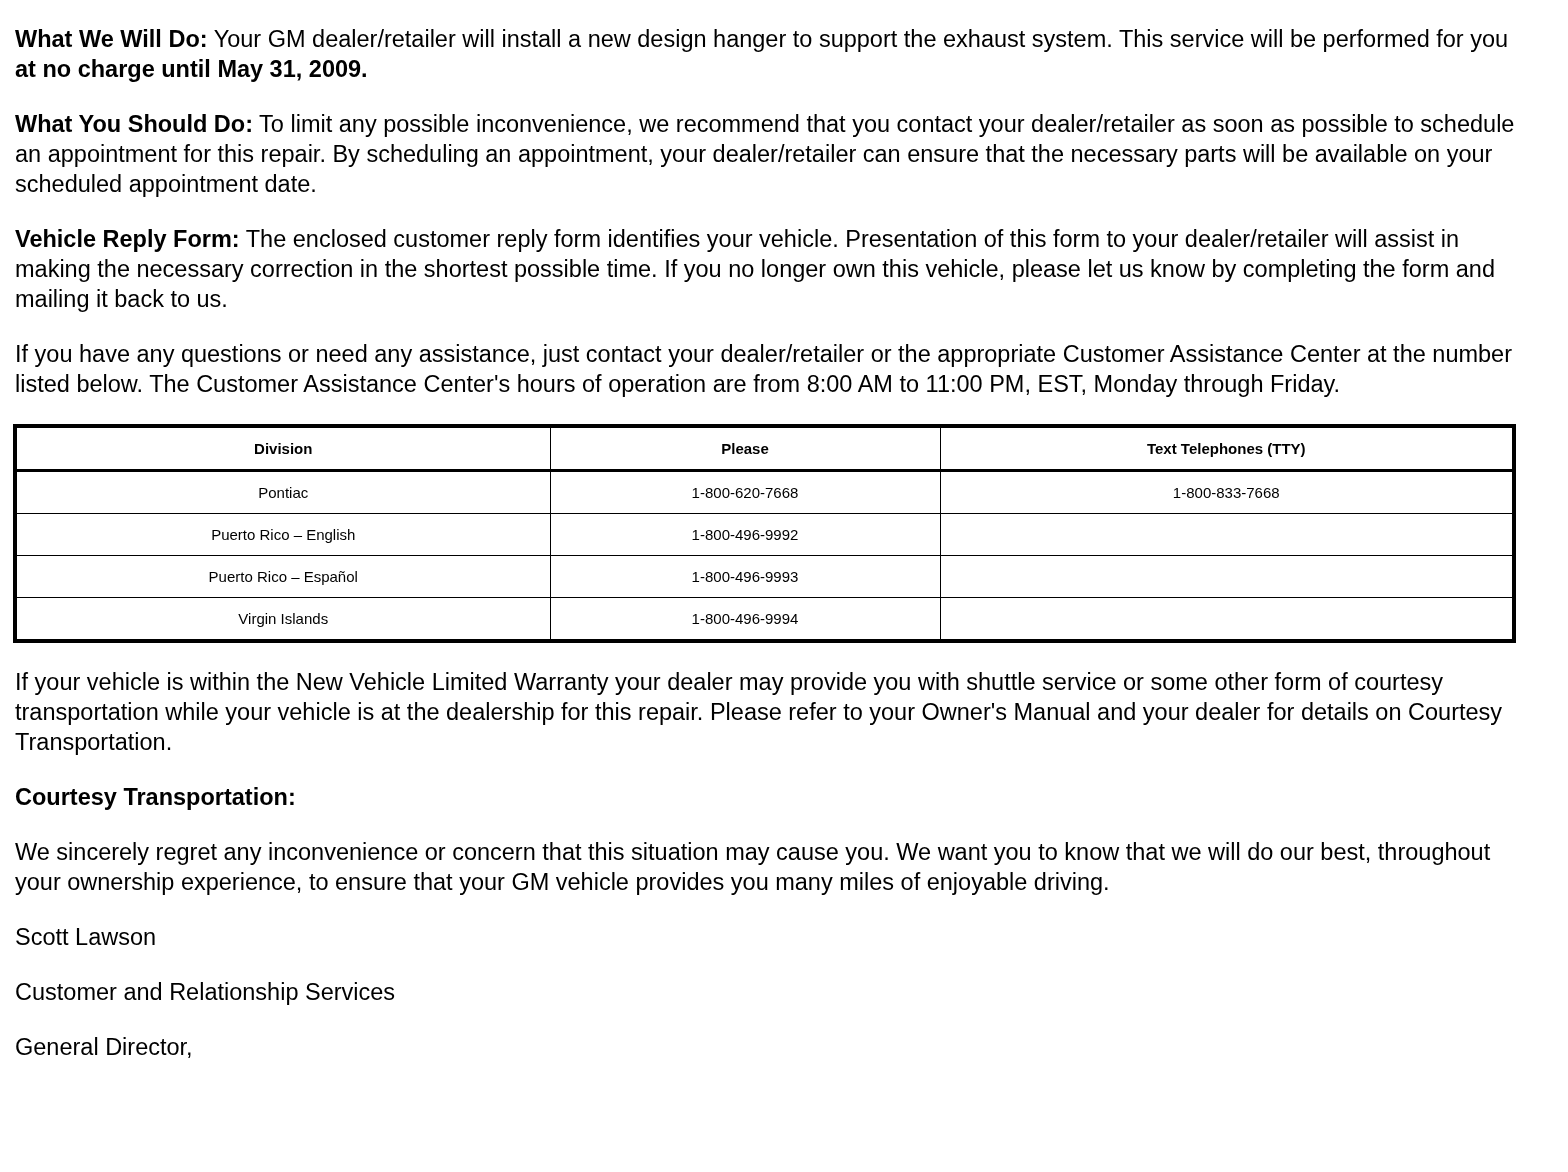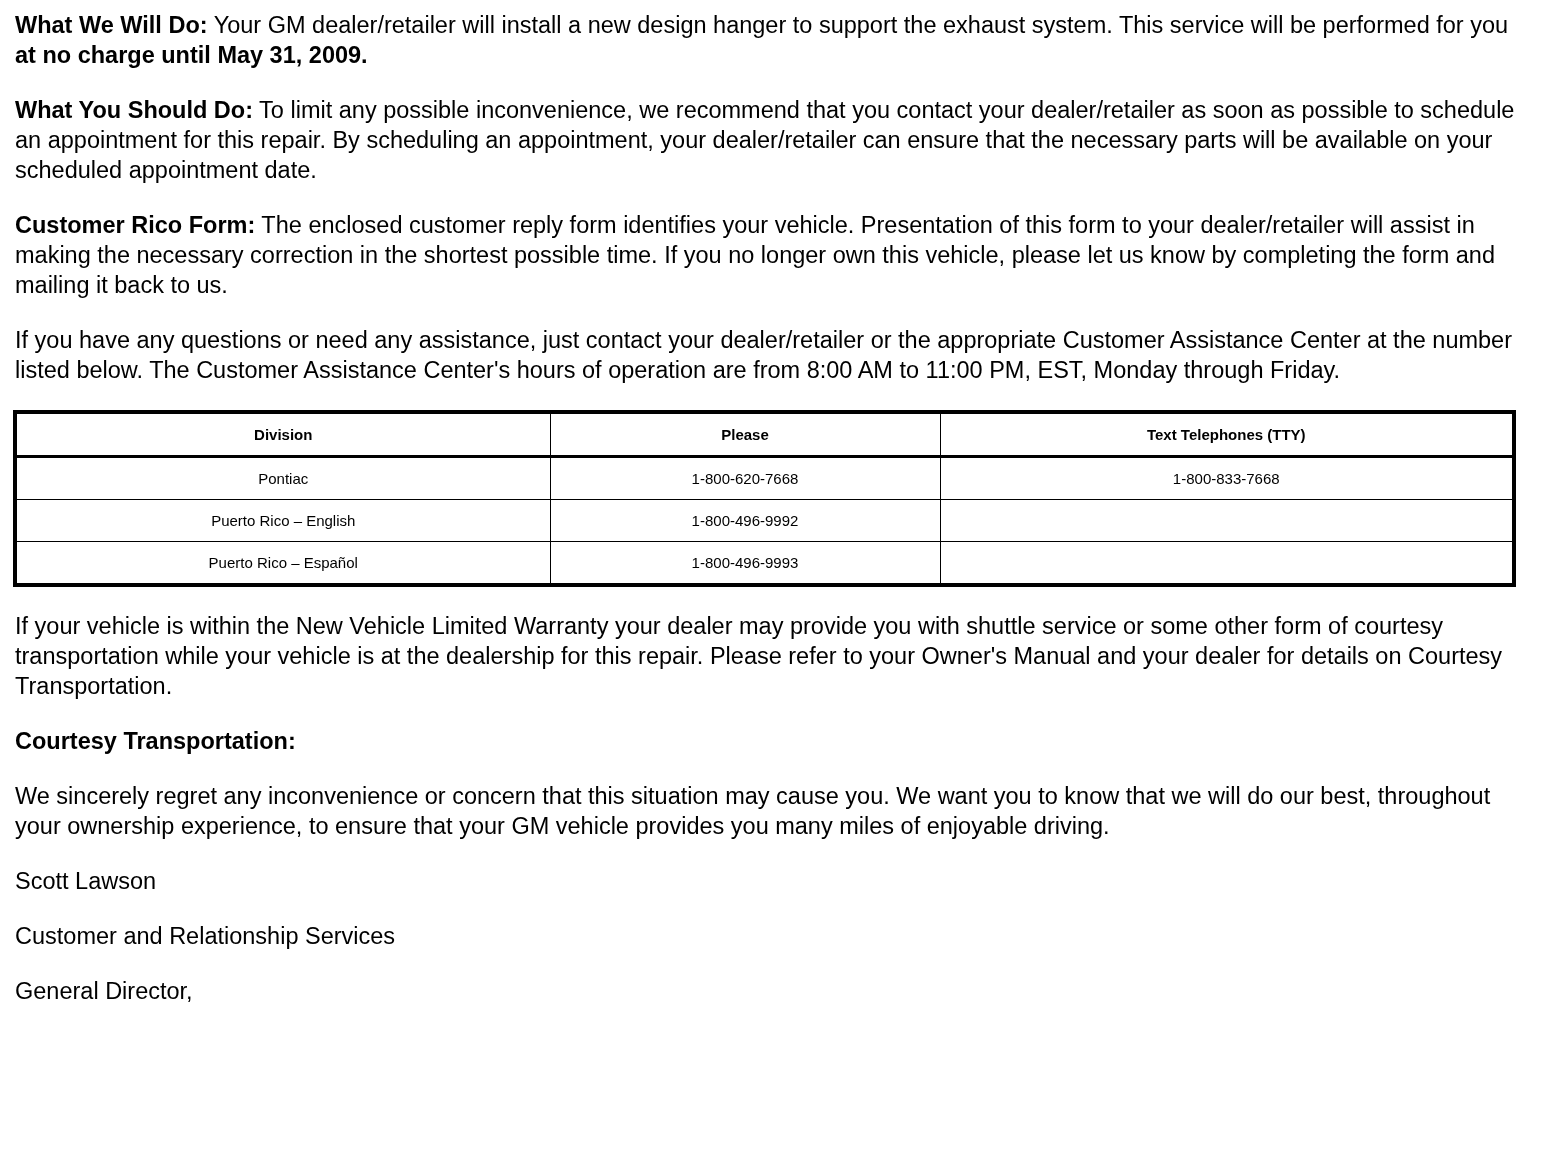--- a/index.html
+++ b/index.html
@@ -1,20 +1,20 @@
 <!DOCTYPE html>
 <html><head>
 <meta charset="utf-8">
 <style>
   html, body { margin: 0; padding: 0; background: #ffffff; }
   body {
     width: 1568px; height: 1172px; overflow: hidden; position: relative;
     font-family: "Liberation Sans", sans-serif; color: #000; font-size: 23.5px; line-height: 30px;
   }
-  .page { position: absolute; left: 15px; top: 10px; width: 1520px; }
+  .page { position: absolute; left: 15px; top: 24px; width: 1520px; }
   p { margin: 0 0 25px 0; }
   b { font-weight: bold; }
   table.contacts {
     border-collapse: collapse; width: 1503px; margin: 0 0 0 -2px;
     border: 4px solid #000; margin-top: 4px; margin-bottom: 24px;
   }
   table.contacts th, table.contacts td {
     border: 1px solid #000; text-align: center; height: 41px; padding: 0; font-size: 15px;
   }
   table.contacts thead th { border-bottom: 3px solid #000; font-weight: bold; }
@@ -23,21 +23,21 @@
   .sig { margin-bottom: 25px; }
 </style>
 </head>
 <body>
 
 <div class="page">
   <p><b>What We Will Do:</b><span> Your GM dealer/retailer will install a new design hanger to support the exhaust system. This service will be performed for you </span><b>at no charge until May 31, 2009.</b></p>
 
   <p><b>What You Should Do:</b><span> To limit any possible inconvenience, we recommend that you contact your dealer/retailer as soon as possible to schedule an appointment for this repair. By scheduling an appointment, your dealer/retailer can ensure that the necessary parts will be available on your scheduled appointment date.</span></p>
 
-  <p><b>Customer Rico Form:</b><span> The enclosed customer reply form identifies your vehicle. Presentation of this form to your dealer/retailer will assist in making the necessary correction in the shortest possible time. If you no longer own this vehicle, please let us know by completing the form and mailing it back to us.</span></p>
+  <p><b>Vehicle Reply Form:</b><span> The enclosed customer reply form identifies your vehicle. Presentation of this form to your dealer/retailer will assist in making the necessary correction in the shortest possible time. If you no longer own this vehicle, please let us know by completing the form and mailing it back to us.</span></p>
 
   <p>If you have any questions or need any assistance, just contact your dealer/retailer or the appropriate Customer Assistance Center at the number listed below. The Customer Assistance Center's hours of operation are from 8:00 AM to 11:00 PM, EST, Monday through Friday.</p>
 
   <table class="contacts">
     <colgroup>
         <col class="c1">
         <col class="c2">
         <col>
       </colgroup>
     <thead>
@@ -56,20 +56,25 @@
       <tr>
         <td>Puerto Rico – English</td>
         <td>1-800-496-9992</td>
         <td></td>
       </tr>
       <tr>
         <td>Puerto Rico – Español</td>
         <td>1-800-496-9993</td>
         <td></td>
       </tr>
+      <tr>
+        <td>Virgin Islands</td>
+        <td>1-800-496-9994</td>
+        <td></td>
+      </tr>
     </tbody>
   </table>
 
   <p>If your vehicle is within the New Vehicle Limited Warranty your dealer may provide you with shuttle service or some other form of courtesy transportation while your vehicle is at the dealership for this repair. Please refer to your Owner's Manual and your dealer for details on Courtesy Transportation.</p>
 
   <p><b>Courtesy Transportation:</b></p>
 
   <p>We sincerely regret any inconvenience or concern that this situation may cause you. We want you to know that we will do our best, throughout your ownership experience, to ensure that your GM vehicle provides you many miles of enjoyable driving.</p>
 
   <p class="sig">Scott Lawson</p>

